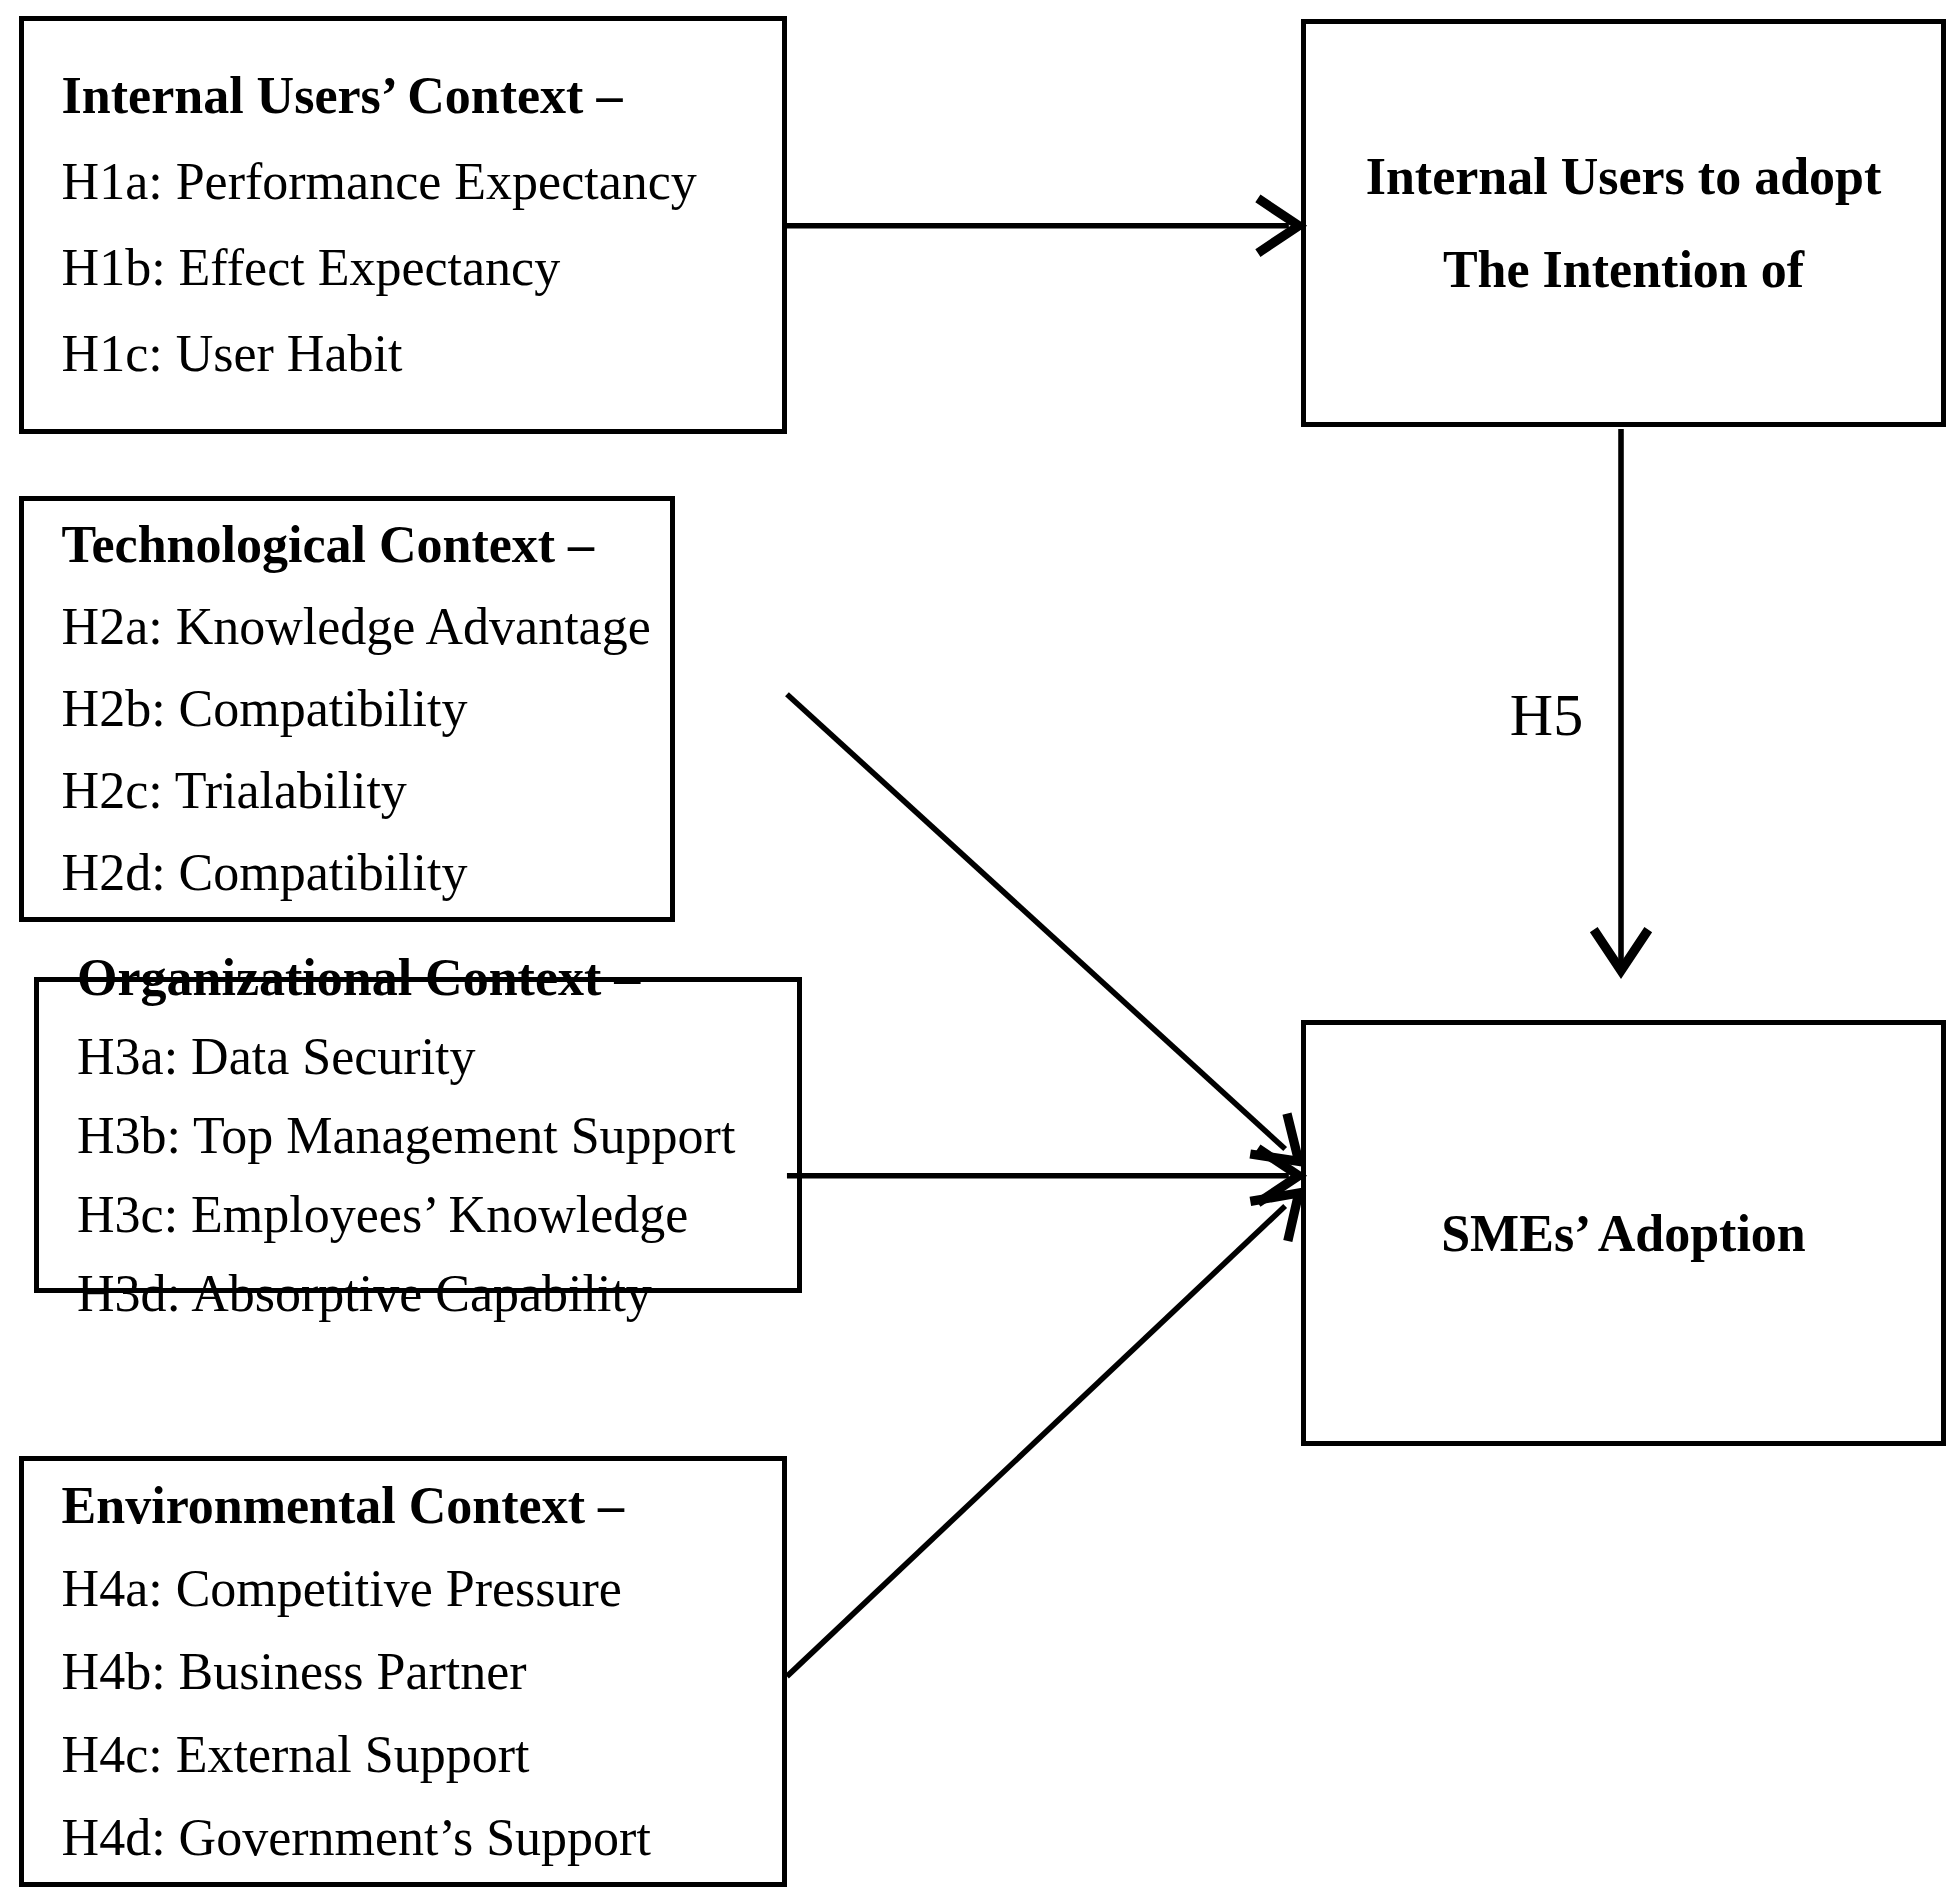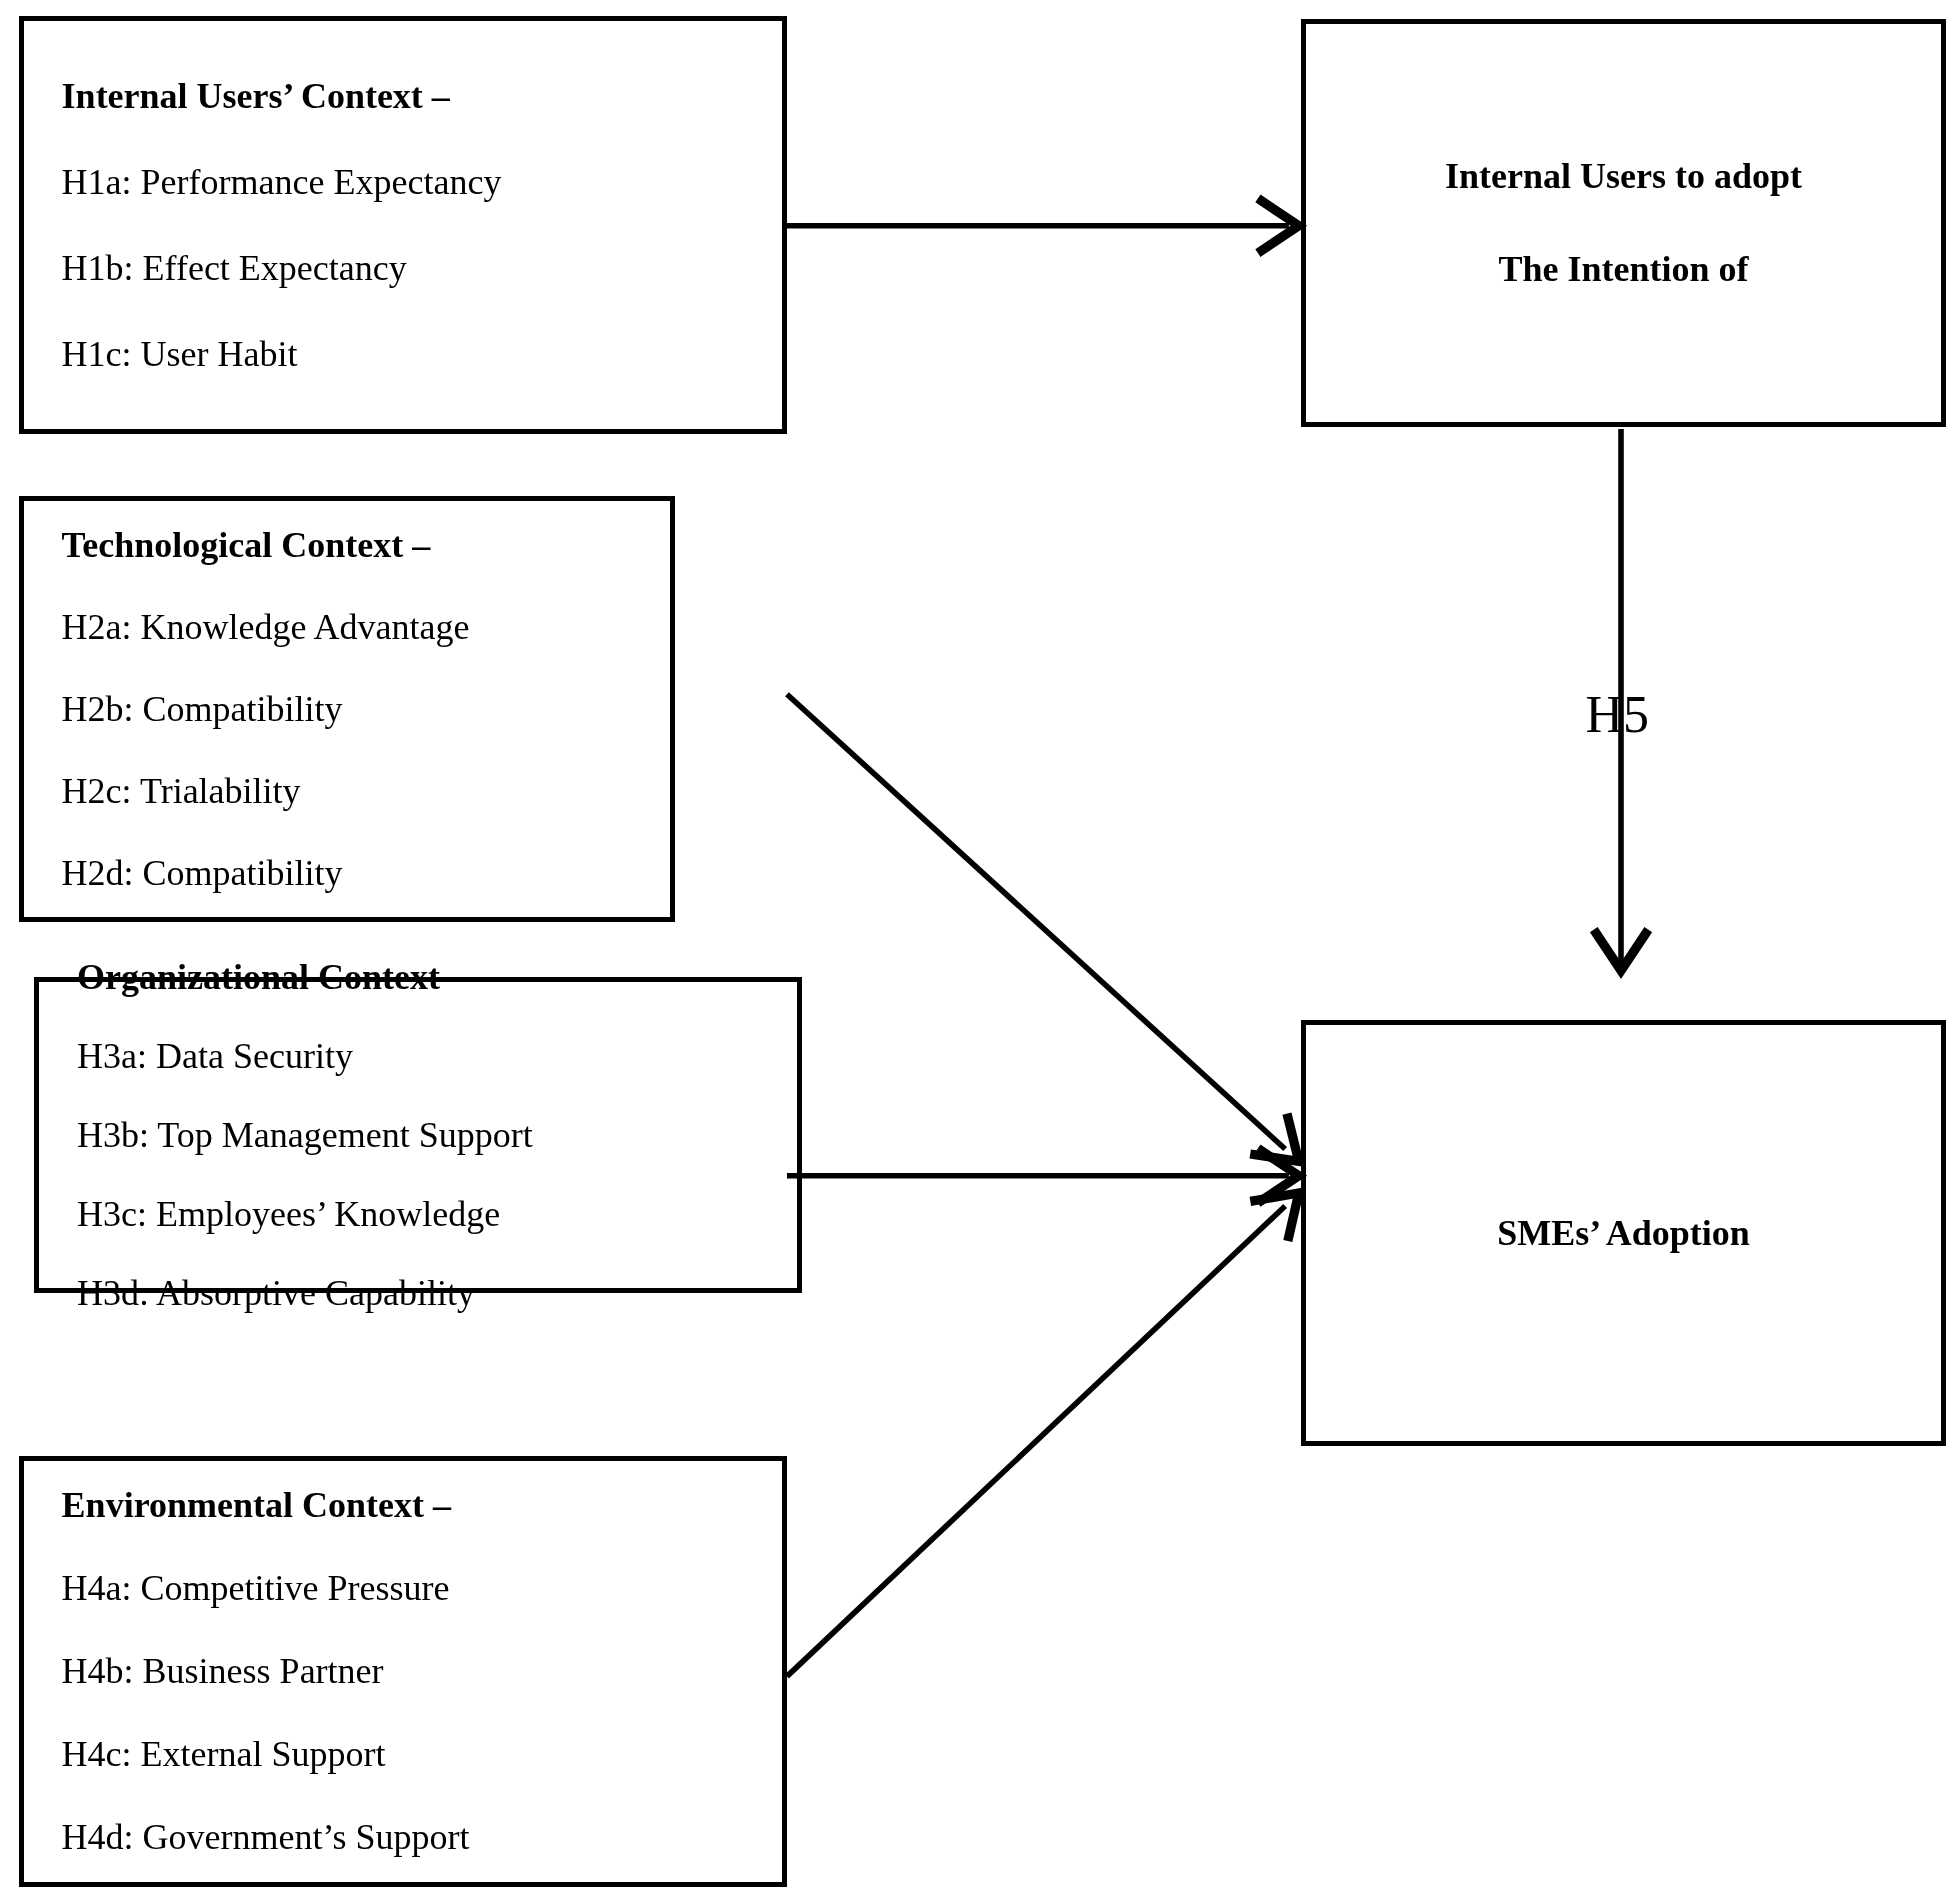--- a/index.html
+++ b/index.html
@@ -22,35 +22,35 @@
   .leftbox { align-items: flex-start; padding-left: 38px; padding-right: 6.2px; }
   .rightbox { align-items: center; text-align: center; }
 
   .b1 { left: 18.6px;  top: 15.5px;   width: 768px; height: 418px; }
   .b2 { left: 18.6px;  top: 496px;  width: 656px; height: 426px; }
   .b3 { left: 34px;  top: 977px; width: 768px; height: 316px; }
   .b4 { left: 18.6px;  top: 1456px; width: 768px; height: 431px; }
   .bi { left: 1301px; top: 18.6px;   width: 645px; height: 408px; }
   .bs { left: 1301px; top: 1020px; width: 645px; height: 426px; }
 
-  .line { font-size: 36px; white-space: nowrap; }
+  .line { font-size: 52px; white-space: nowrap; }
   .b1 .line { line-height: 86px; }
   .b2 .line { line-height: 82px; }
   .b3 .line { line-height: 79px; }
   .b4 .line { line-height: 83px; }
   .heading { font-weight: 700; }
   .item { font-weight: 400; }
 
   .rightbox .line { line-height: 93px; font-weight: 700; }
 
   .h5-label {
     position: absolute;
     left: 1444px; top: 674px; width: 205px;
-    font-size: 52px; line-height: 82px;
-    text-align: right; font-weight: 400;
+    font-size: 60px; line-height: 82px;
+    text-align: center; font-weight: 400;
   }
 
   svg.arrows {
     position: absolute; left: 0; top: 0;
     pointer-events: none;
   }
   .shaft { stroke: #000000; stroke-width: 9; }
   .head  { stroke: #000000; stroke-width: 15; fill: none; stroke-linejoin: miter; stroke-linecap: butt; }
 </style>
 </head>

